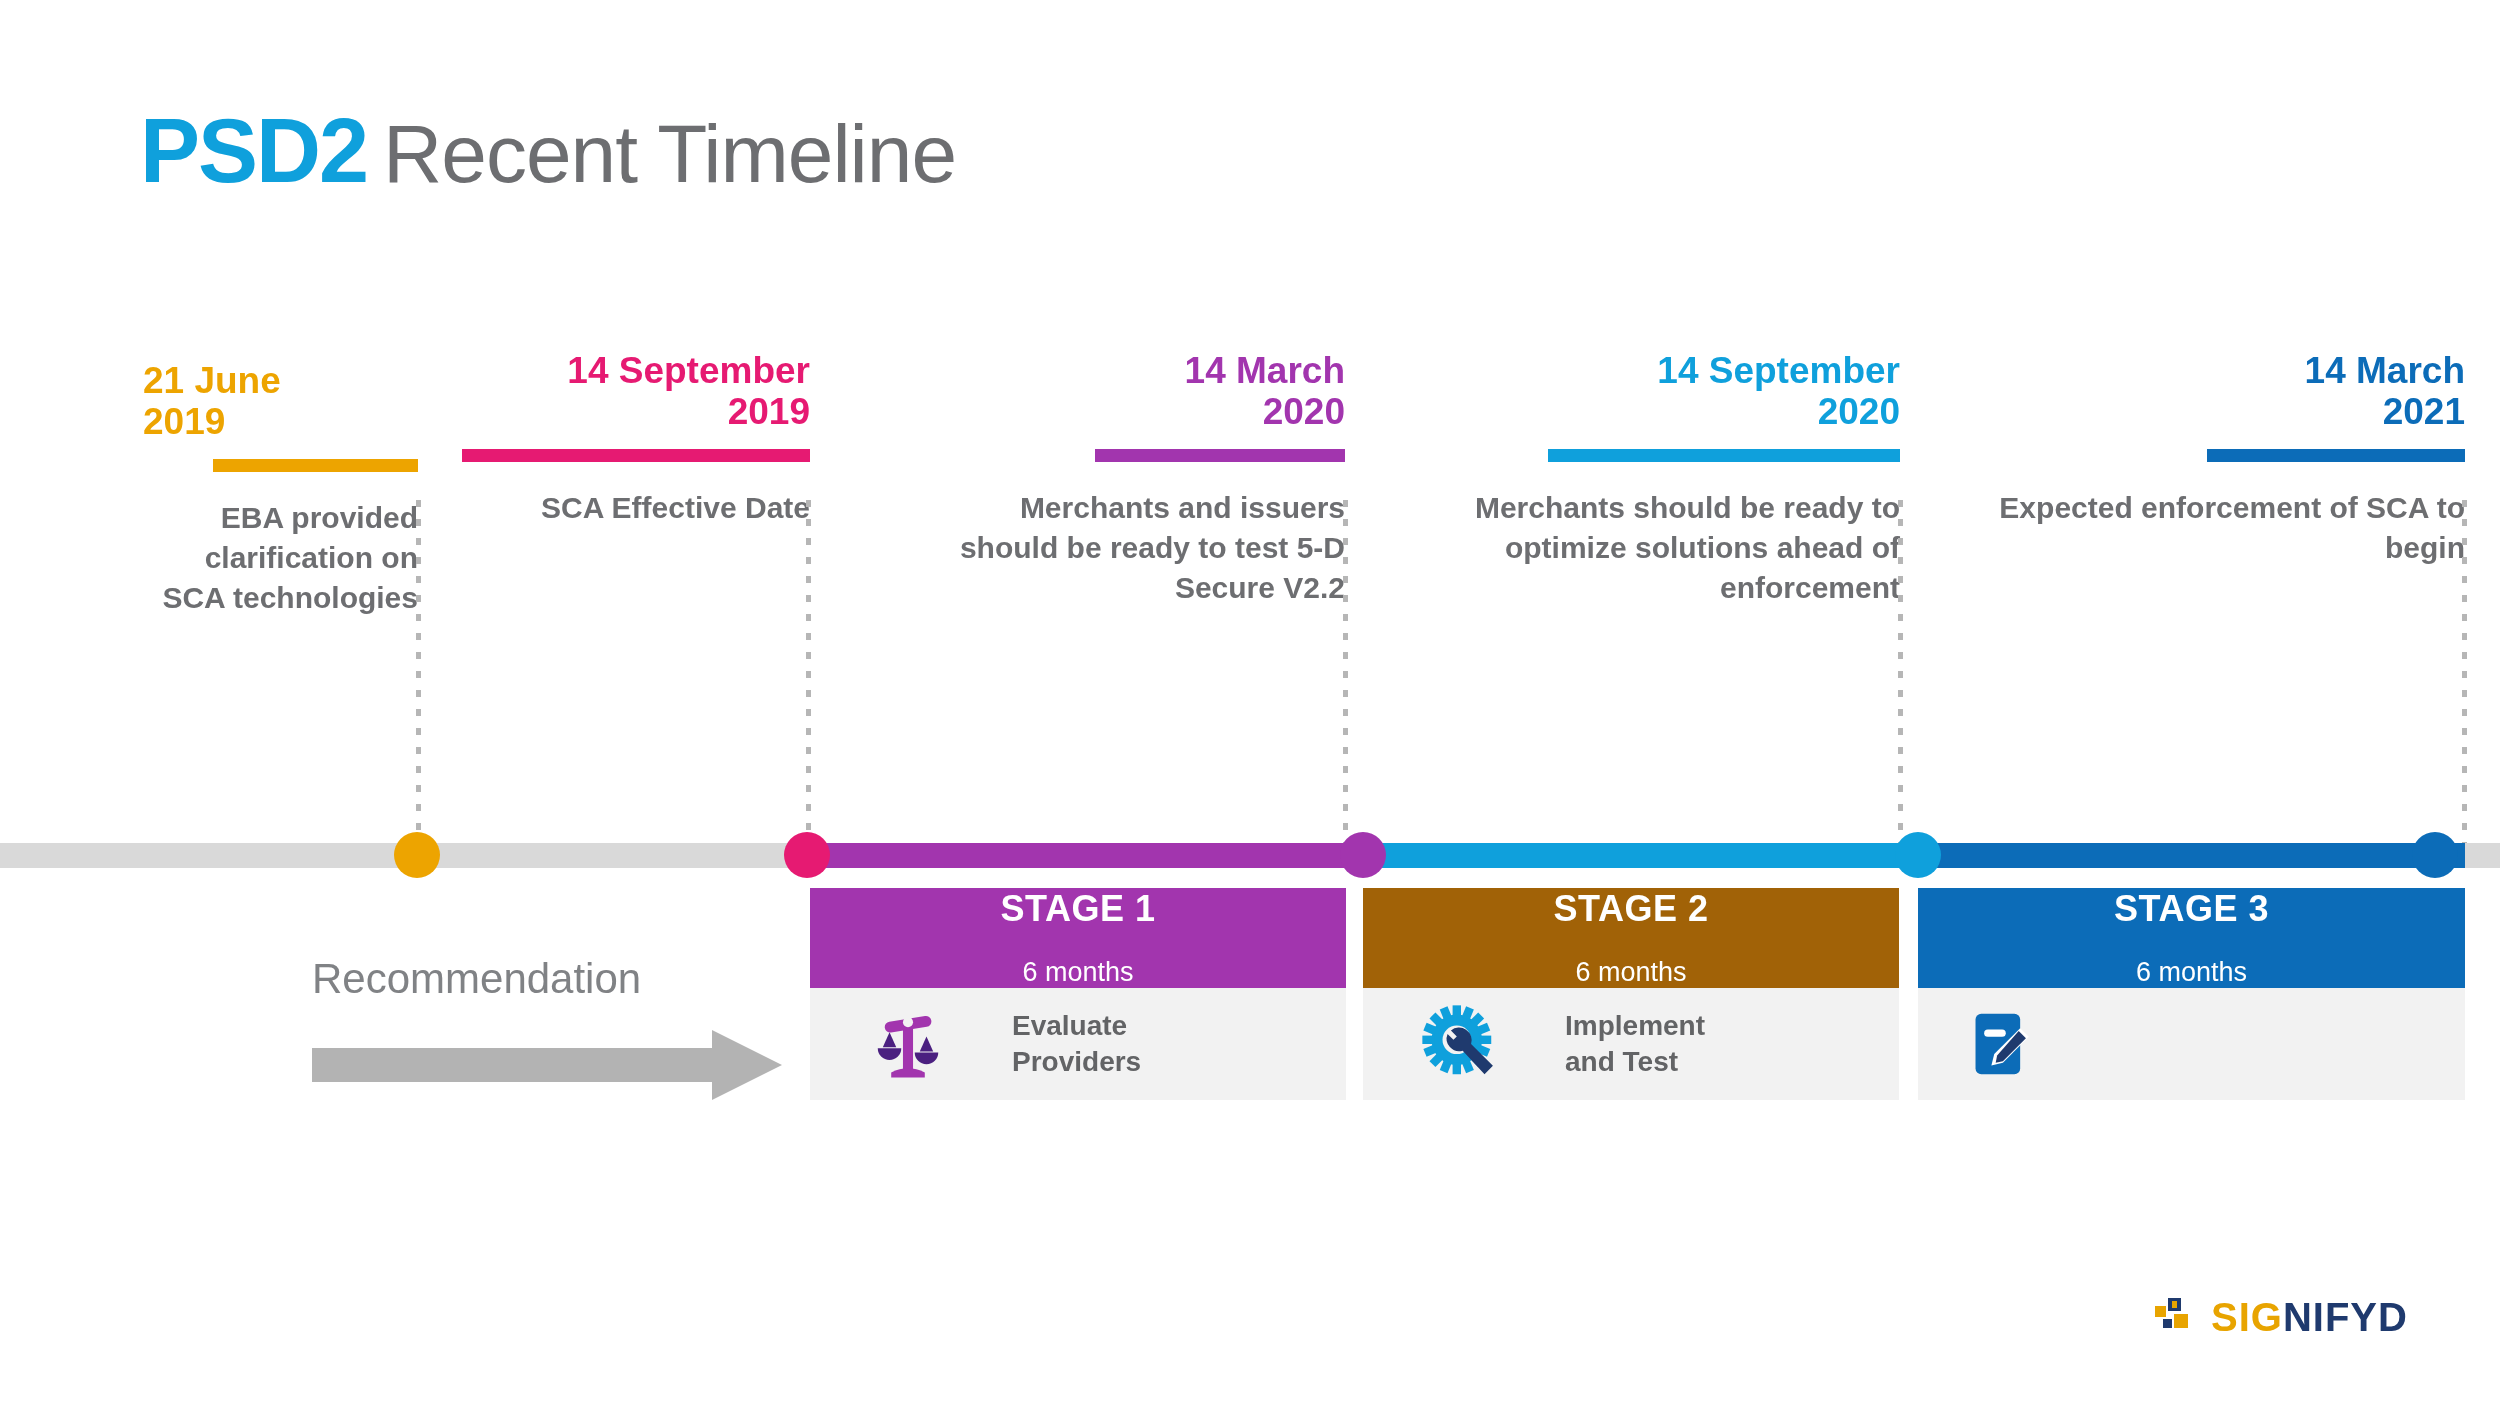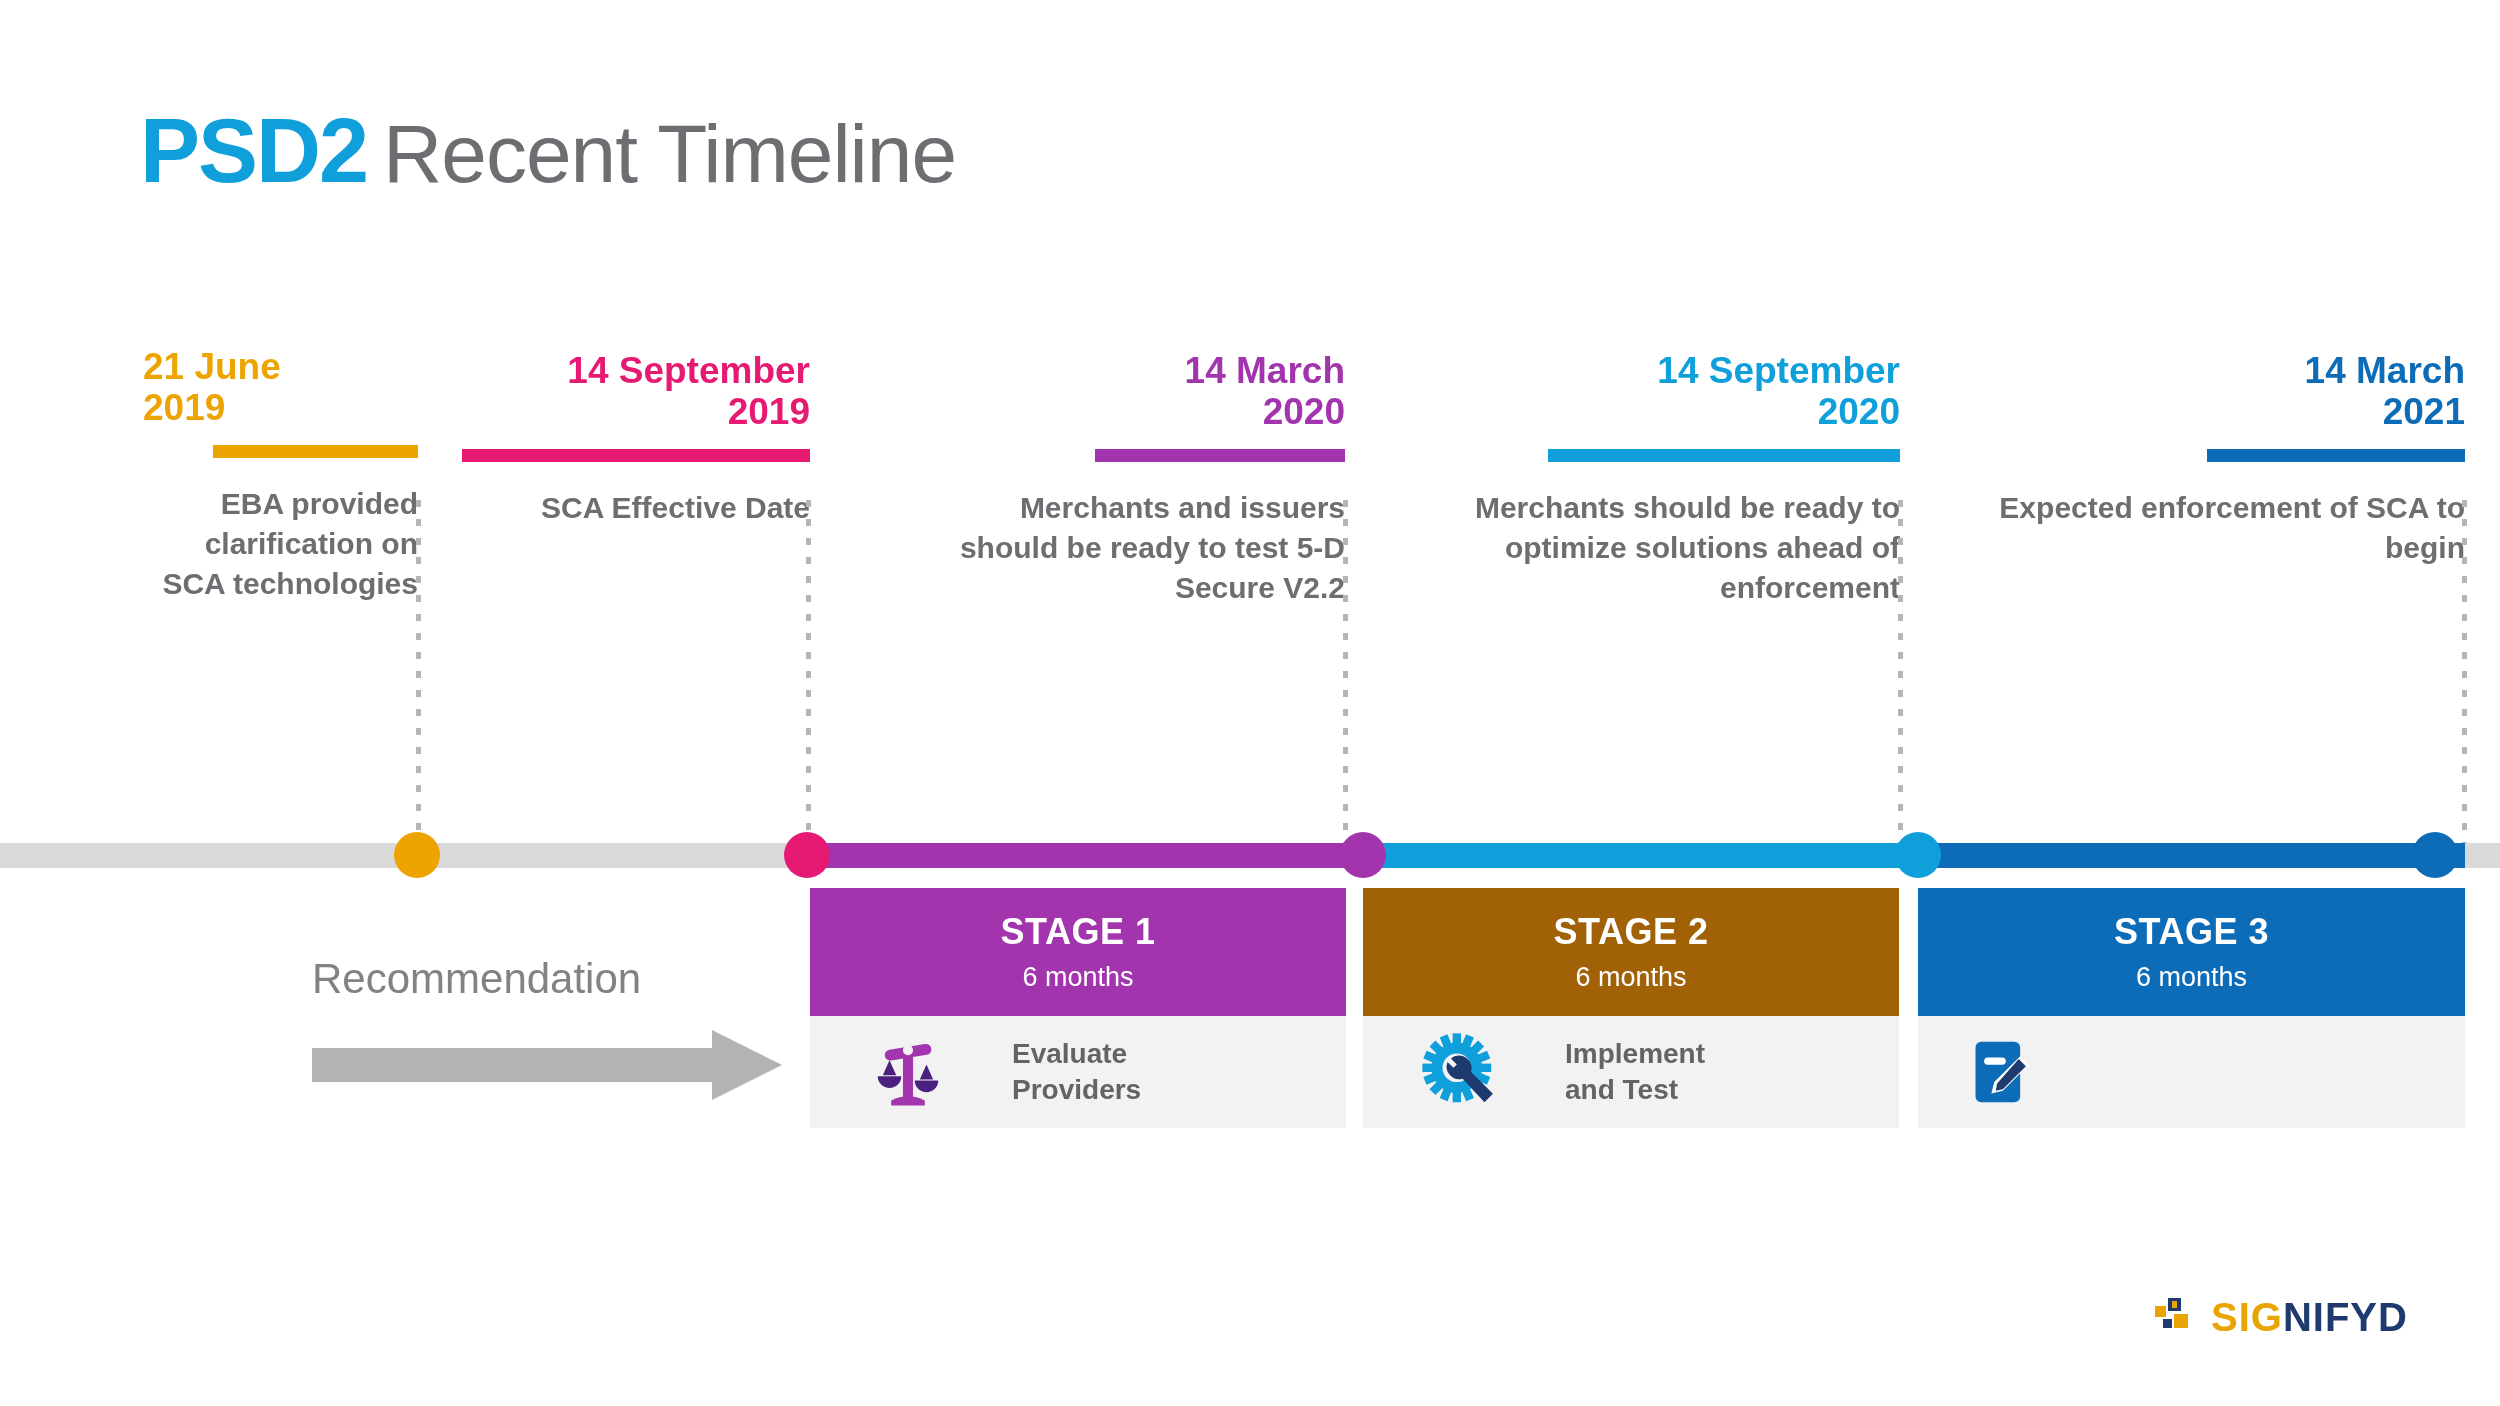--- a/index.html
+++ b/index.html
@@ -58,22 +58,22 @@
   
   .rec-label {
     position:absolute; left:312px; top:955px;
     font-size:42px; font-weight:400; color:#808285;
   }
   .rec-arrow { position:absolute; left:312px; top:1030px; }
 
   
   .card { position:absolute; width:536px; }
   .card-head {
-    height:128px; display:flex; flex-direction:column;
-    align-items:center; justify-content:center; color:#fff;
+    height:100px; display:flex; flex-direction:column;
+    align-items:center; justify-content:space-between; color:#fff;
   }
   .card-title { font-size:36px; font-weight:700; letter-spacing:.5px; }
   .card-sub   { font-size:27px; font-weight:400; margin-top:9px; }
   .card-body {
     height:112px; background:#F2F2F2;
     display:flex; align-items:center; padding-left:56px; gap:26px;
   }
   .card-icon { width:84px; height:84px; flex:0 0 84px; }
   .card-text {
     font-size:28px; font-weight:700; color:#636466; line-height:1.28;
@@ -90,21 +90,21 @@
 </style>
 </head>
 <body>
 
 <div id="stage">
 
   <div class="title">
     <span class="title-brand">PSD2</span><span class="title-rest">Recent Timeline</span>
   </div>
 
-  <div class="milestone" style="left:143px; top:346px; width:275px;">
+  <div class="milestone" style="left:143px; top:360px; width:275px;">
     <div class="ms-date left" style="color:#EDA400;">21 June
 2019</div>
     <div class="ms-bar" style="background:#EDA400; width:205px; margin-left:70px;"></div>
     <div class="ms-desc">EBA provided
 clarification on
 SCA technologies</div>
   </div>
   <div class="dotline" style="left:416px; top:500px; height:355px;"></div>
 
   <div class="milestone" style="left:462px; top:350px; width:348px;">

